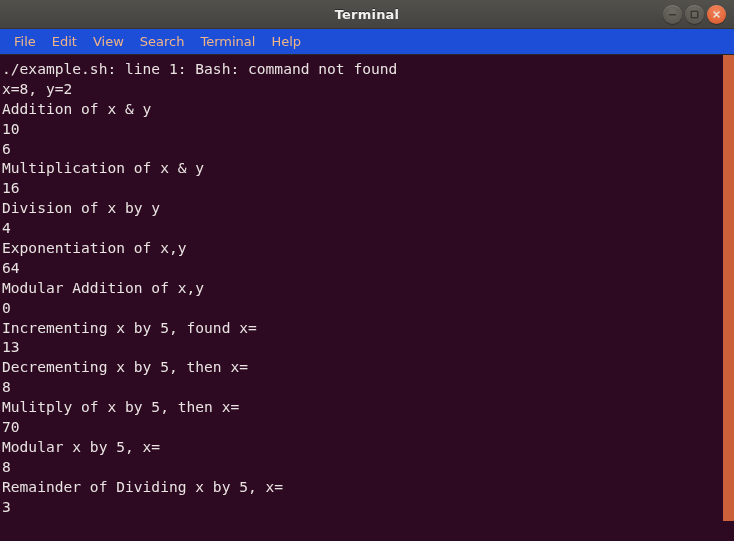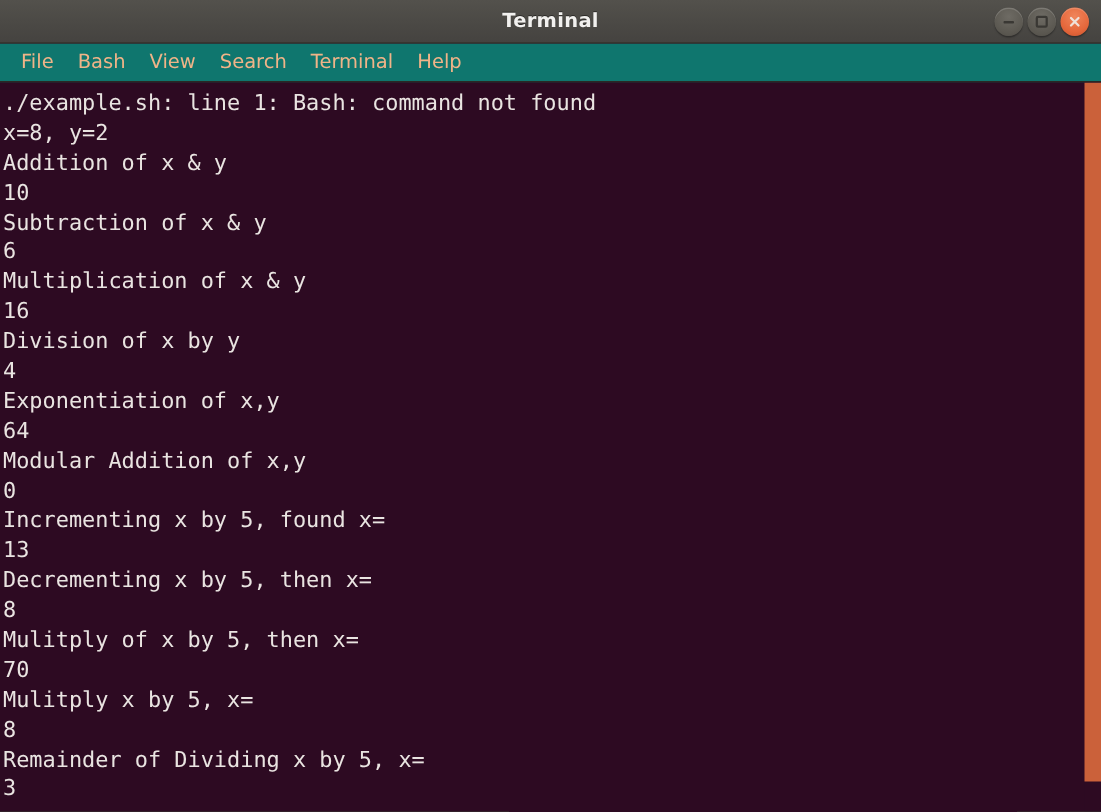--- a/index.html
+++ b/index.html
@@ -70,21 +70,21 @@
   }
   .wbtn.close {
     background: radial-gradient(circle at 50% 32%, #f0855b 0%, #e4673b 62%, #c9522c 100%);
   }
   .wbtn svg { display: block; }
 
   
   #menubar {
     height: 25px;
     min-height: 25px;
-    background: #0f766e;
+    background: #1d4ed8;
     border-bottom: 1px solid #2a2824;
     display: flex;
     align-items: center;
     padding-left: 6px;
     flex: 0 0 auto;
   }
   .menu-item {
     font-family: "DejaVu Sans", sans-serif;
     font-size: 13px;
     color: #f0b488;
@@ -160,50 +160,49 @@
       <div class="wbtn close">
         <svg width="11" height="11" viewBox="0 0 11 11">
           <path d="M3 3 L8 8 M8 3 L3 8" stroke="#efe2da" stroke-width="1.5" stroke-linecap="round"></path>
         </svg>
       </div>
     </div>
   </div>
 
   <div id="menubar">
     <div class="menu-item">File</div>
-    <div class="menu-item">Bash</div>
+    <div class="menu-item">Edit</div>
     <div class="menu-item">View</div>
     <div class="menu-item">Search</div>
     <div class="menu-item">Terminal</div>
     <div class="menu-item">Help</div>
   </div>
 
   <div id="term-area">
     <div id="term-screen">
       <div class="tline">./example.sh: line 1: Bash: command not found</div>
       <div class="tline">x=8, y=2</div>
       <div class="tline">Addition of x &amp; y</div>
       <div class="tline">10</div>
-      <div class="tline">Subtraction of x &amp; y</div>
       <div class="tline">6</div>
       <div class="tline">Multiplication of x &amp; y</div>
       <div class="tline">16</div>
       <div class="tline">Division of x by y</div>
       <div class="tline">4</div>
       <div class="tline">Exponentiation of x,y</div>
       <div class="tline">64</div>
       <div class="tline">Modular Addition of x,y</div>
       <div class="tline">0</div>
       <div class="tline">Incrementing x by 5, found x=</div>
       <div class="tline">13</div>
       <div class="tline">Decrementing x by 5, then x=</div>
       <div class="tline">8</div>
       <div class="tline">Mulitply of x by 5, then x=</div>
       <div class="tline">70</div>
-      <div class="tline">Mulitply x by 5, x=</div>
+      <div class="tline">Modular x by 5, x=</div>
       <div class="tline">8</div>
       <div class="tline">Remainder of Dividing x by 5, x=</div>
       <div class="tline">3</div>
 
     </div>
 
     <div id="scrollbar">
       <div id="scroll-thumb"></div>
     </div>
   </div>

